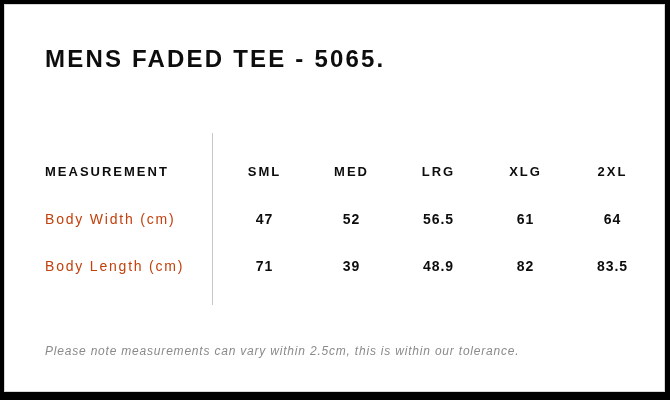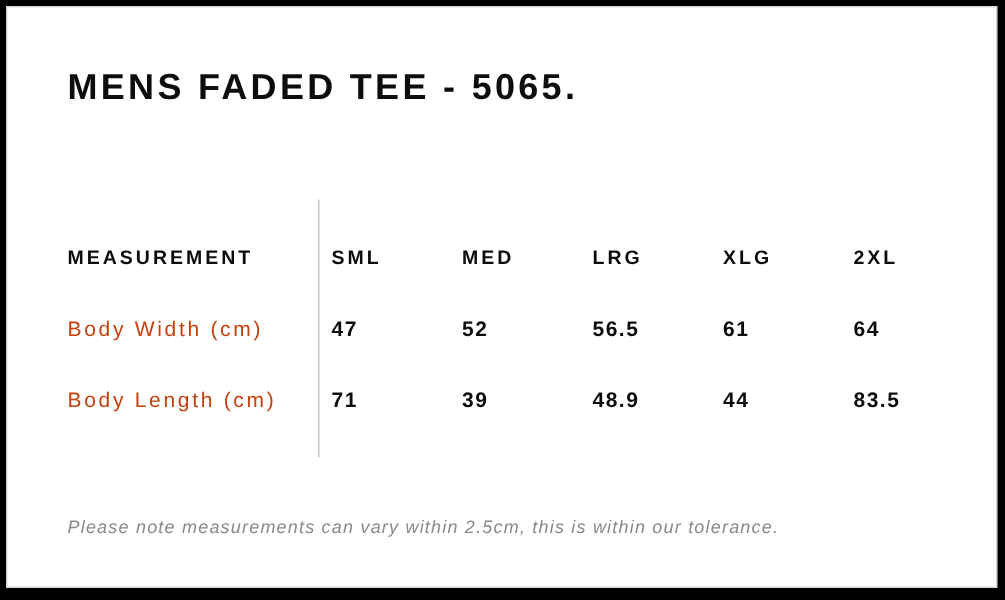--- a/index.html
+++ b/index.html
@@ -53,20 +53,21 @@
     font-size: 14px;
     color: #0d0d0d;
     white-space: nowrap;
   }
   .cell.head {
     font-weight: 700;
     letter-spacing: 2px;
     font-size: 13px;
   }
   .cell.center {
+    text-align: center;
   }
   .cell.rowlabel {
     font-weight: 400;
     color: #c2410c;
     letter-spacing: 1.8px;
     font-size: 14px;
     text-align: left;
   }
   .cell.value {
     font-weight: 700;
@@ -109,20 +110,20 @@
     <div class="cell value center">47</div>
     <div class="cell value center">52</div>
     <div class="cell value center">56.5</div>
     <div class="cell value center">61</div>
     <div class="cell value center">64</div>
 
     <div class="cell rowlabel">Body Length (cm)</div>
     <div class="cell value center">71</div>
     <div class="cell value center">39</div>
     <div class="cell value center">48.9</div>
-    <div class="cell value center">44</div>
+    <div class="cell value center">82</div>
     <div class="cell value center">83.5</div>
 
   </div>
 
   <p class="note">Please note measurements can vary within 2.5cm, this is within our tolerance.</p>
 
 </div>
 
 </body></html>

